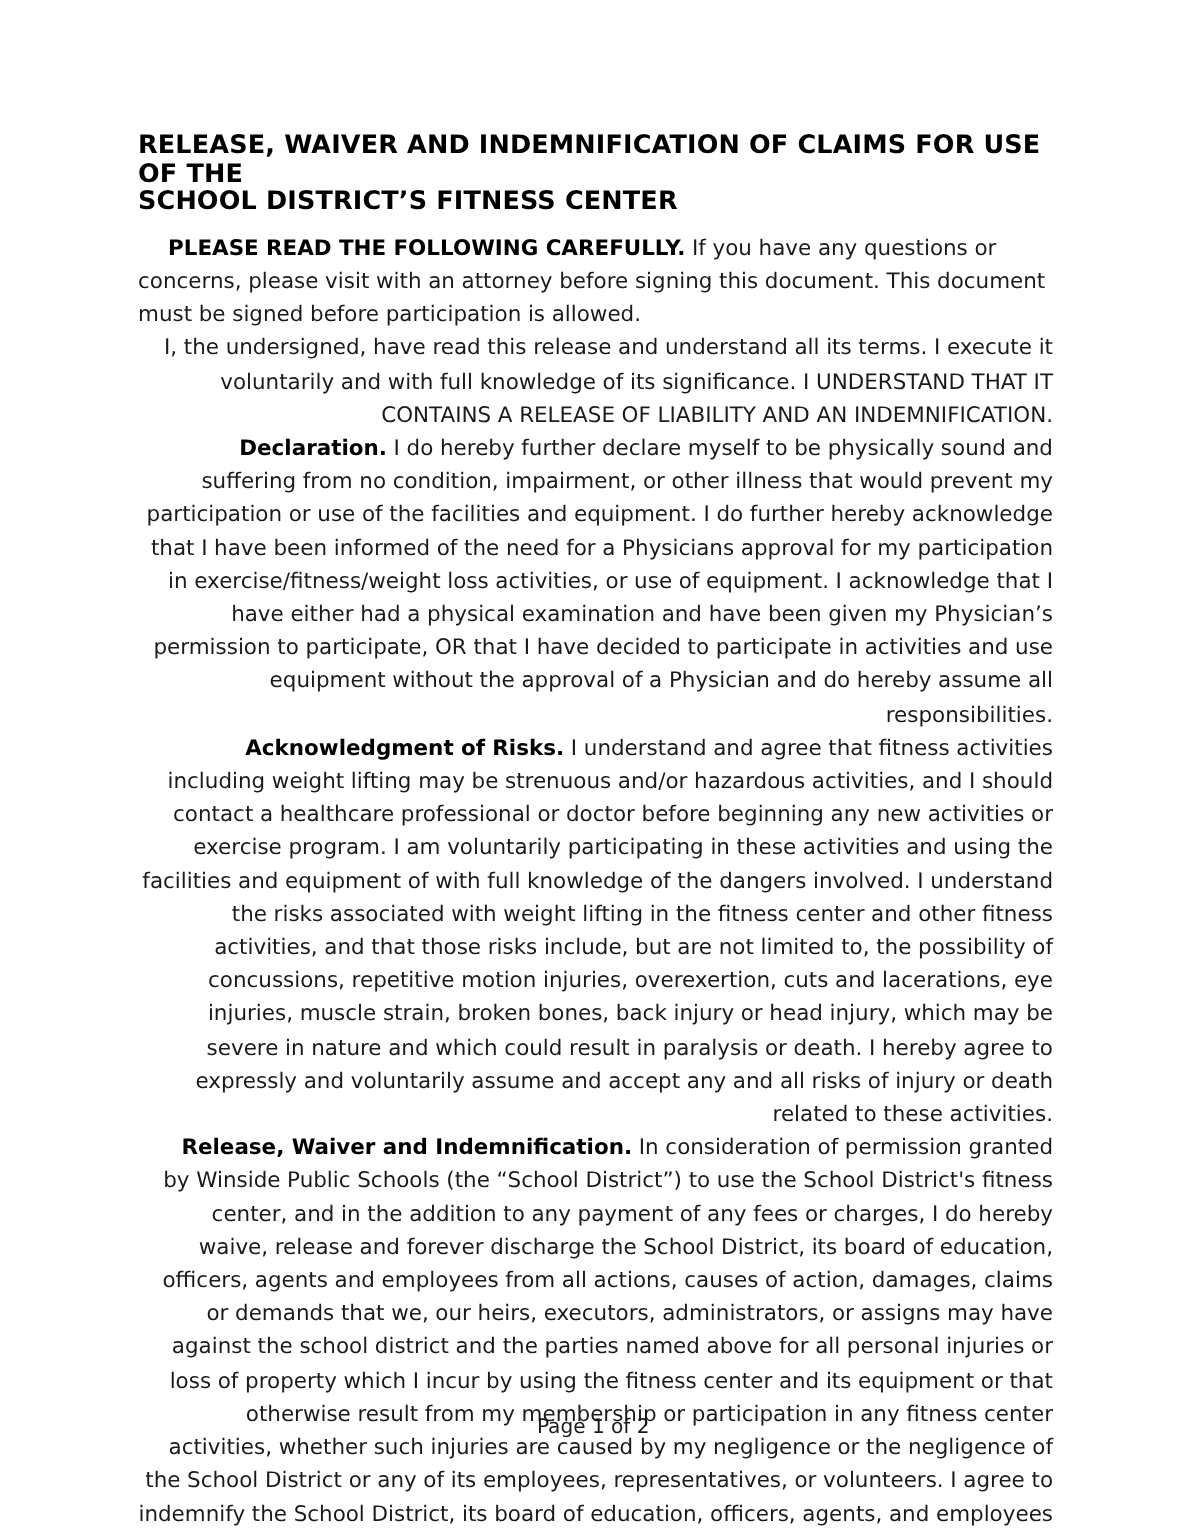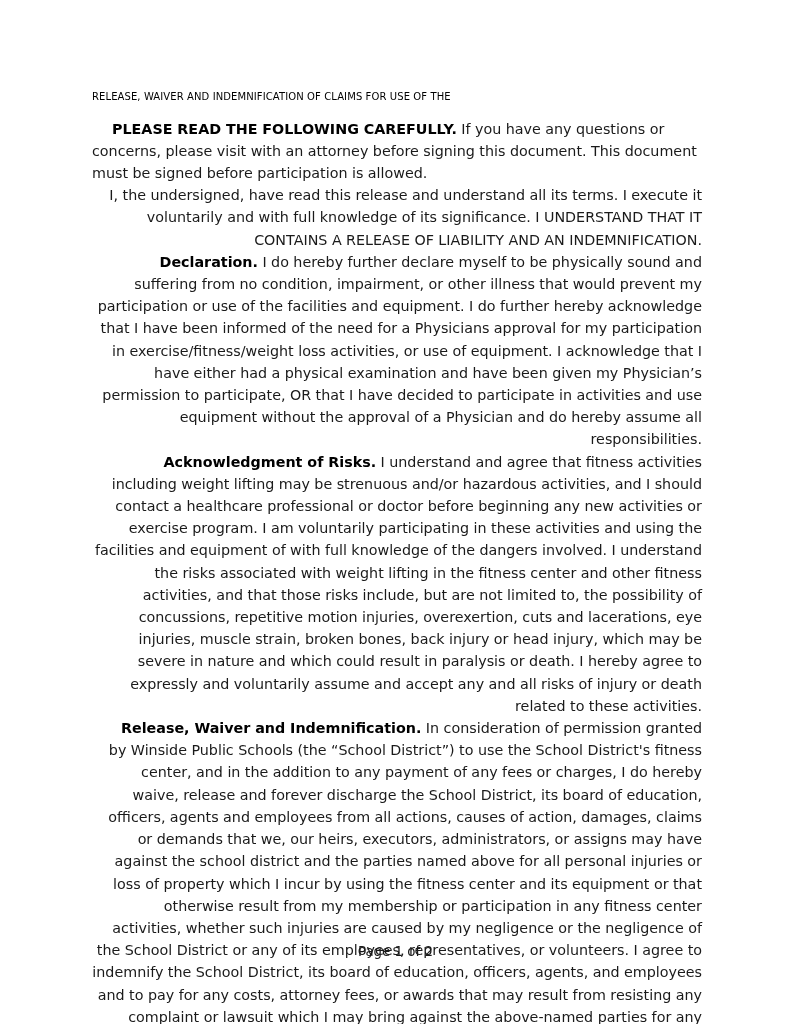--- a/index.html
+++ b/index.html
@@ -20,22 +20,22 @@
     overflow: hidden;
     box-sizing: border-box;
   }
   .content {
     position: absolute;
     left: 92px;
     top: 88px;
     width: 610px;
   }
   .doc-title {
-    font-size: 10px;
-    font-weight: normal;
+    font-size: 17px;
+    font-weight: bold;
     line-height: 18.6px;
     letter-spacing: 0.1px;
     margin: 0 0 11px 0;
     color: #000000;
   }
   p.para {
     font-size: 14.3px;
     line-height: 22.2px;
     margin: 0;
     color: #1a1a1a;
@@ -68,20 +68,21 @@
 </head>
 <body>
 
 <div class="page">
 
   <div class="content">
 
     <h1 class="doc-title">
       <span>RELEASE, WAIVER AND INDEMNIFICATION OF CLAIMS FOR USE OF THE</span>
       <br>
+      <span>SCHOOL DISTRICT’S FITNESS CENTER</span>
     </h1>
 
     <p class="para"><span class="lead">PLEASE READ THE FOLLOWING CAREFULLY.</span><span> If you have any questions or concerns, please visit with an attorney before signing this document. This document must be signed before participation is allowed.</span></p>
 
     <p class="para gap-before"><span>I, the undersigned, have read this release and understand all its terms. I execute it voluntarily and with full knowledge of its significance. I UNDERSTAND THAT IT CONTAINS A RELEASE OF LIABILITY AND AN INDEMNIFICATION.</span></p>
 
     <p class="para gap-before"><span class="lead">Declaration.</span><span> I do hereby further declare myself to be physically sound and suffering from no condition, impairment, or other illness that would prevent my participation or use of the facilities and equipment. I do further hereby acknowledge that I have been informed of the need for a Physicians approval for my participation in exercise/fitness/weight loss activities, or use of equipment. I acknowledge that I have either had a physical examination and have been given my Physician’s permission to participate, OR that I have decided to participate in activities and use equipment without the approval of a Physician and do hereby assume all responsibilities.</span></p>
 
     <p class="para"><span class="lead">Acknowledgment of Risks.</span><span> I understand and agree that fitness activities including weight lifting may be strenuous and/or hazardous activities, and I should contact a healthcare professional or doctor before beginning any new activities or exercise program. I am voluntarily participating in these activities and using the facilities and equipment of with full knowledge of the dangers involved. I understand the risks associated with weight lifting in the fitness center and other fitness activities, and that those risks include, but are not limited to, the possibility of concussions, repetitive motion injuries, overexertion, cuts and lacerations, eye injuries, muscle strain, broken bones, back injury or head injury, which may be severe in nature and which could result in paralysis or death. I hereby agree to expressly and voluntarily assume and accept any and all risks of injury or death related to these activities.</span></p>
 

